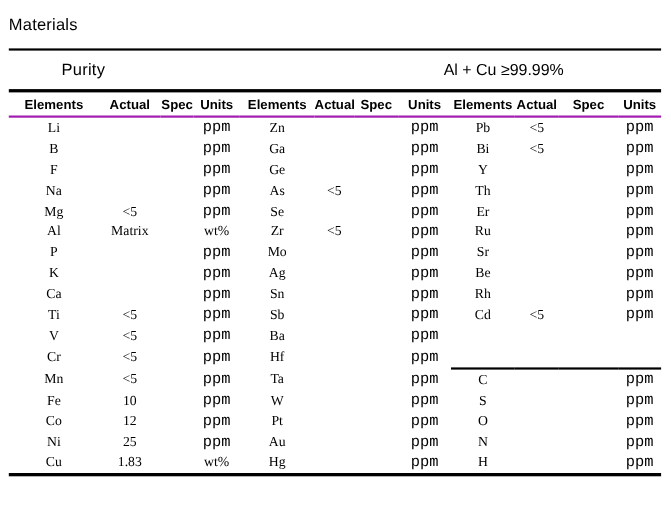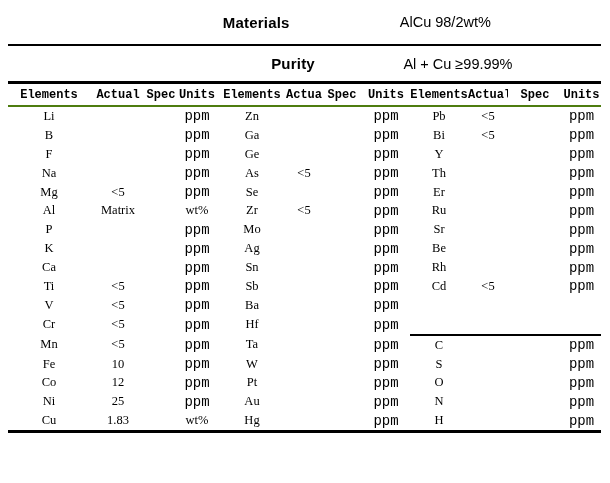--- a/index.html
+++ b/index.html
@@ -15,23 +15,23 @@
   }
   .info-row {
     display: flex;
     align-items: center;
     padding: 0 9px 0 8px;
   }
   .info-row.materials { height: 44px; }
   .info-row.purity  { height: 35px; margin-left: 48px; }
   .info-label {
     width: 47.5%;
-    text-align: right;
+    text-align: left;
     font-family: "Liberation Sans", sans-serif;
-    font-weight: bold;
+    font-weight: normal;
     font-size: 15px;
     letter-spacing: 0.2px;
   }
   .info-value {
     width: 52.5%;
     text-align: center;
     font-family: "Liberation Sans", sans-serif;
     font-size: 14.5px;
   }
   .rule {
@@ -40,28 +40,28 @@
   }
   .rule.thin  { height: 2px; }
   .rule.thick { height: 3px; }
   table.elements-table {
     border-collapse: collapse;
     table-layout: fixed;
     width: 593px;
     margin-left: 8px;
   }
   table.elements-table th {
-    font-family: Liberation Mono, monospace;
+    font-family: Liberation Sans, sans-serif;
     font-weight: bold;
     font-size: 12px;
     height: 21px;
     padding: 0;
     text-align: center;
     vertical-align: middle;
-    border-bottom: 2px solid #4d7c0f;
+    border-bottom: 2px solid #a21caf;
     white-space: nowrap;
     overflow: hidden;
   }
   table.elements-table td {
     font-family: "Liberation Serif", serif;
     font-size: 12.5px;
     height: 18.9px;
     padding: 0;
     text-align: center;
     vertical-align: middle;
@@ -76,21 +76,20 @@
     border-top: 2px solid #000000;
   }
 </style>
 </head>
 <body>
 
 <div class="page">
 
   <div class="info-row materials">
     <div class="info-label">Materials</div>
-    <div class="info-value">AlCu 98/2wt%</div>
   </div>
 
   <div class="rule thin"></div>
 
   <div class="info-row purity">
     <div class="info-label">Purity</div>
     <div class="info-value">Al + Cu ≥99.99%</div>
   </div>
 
   <div class="rule thick"></div>

